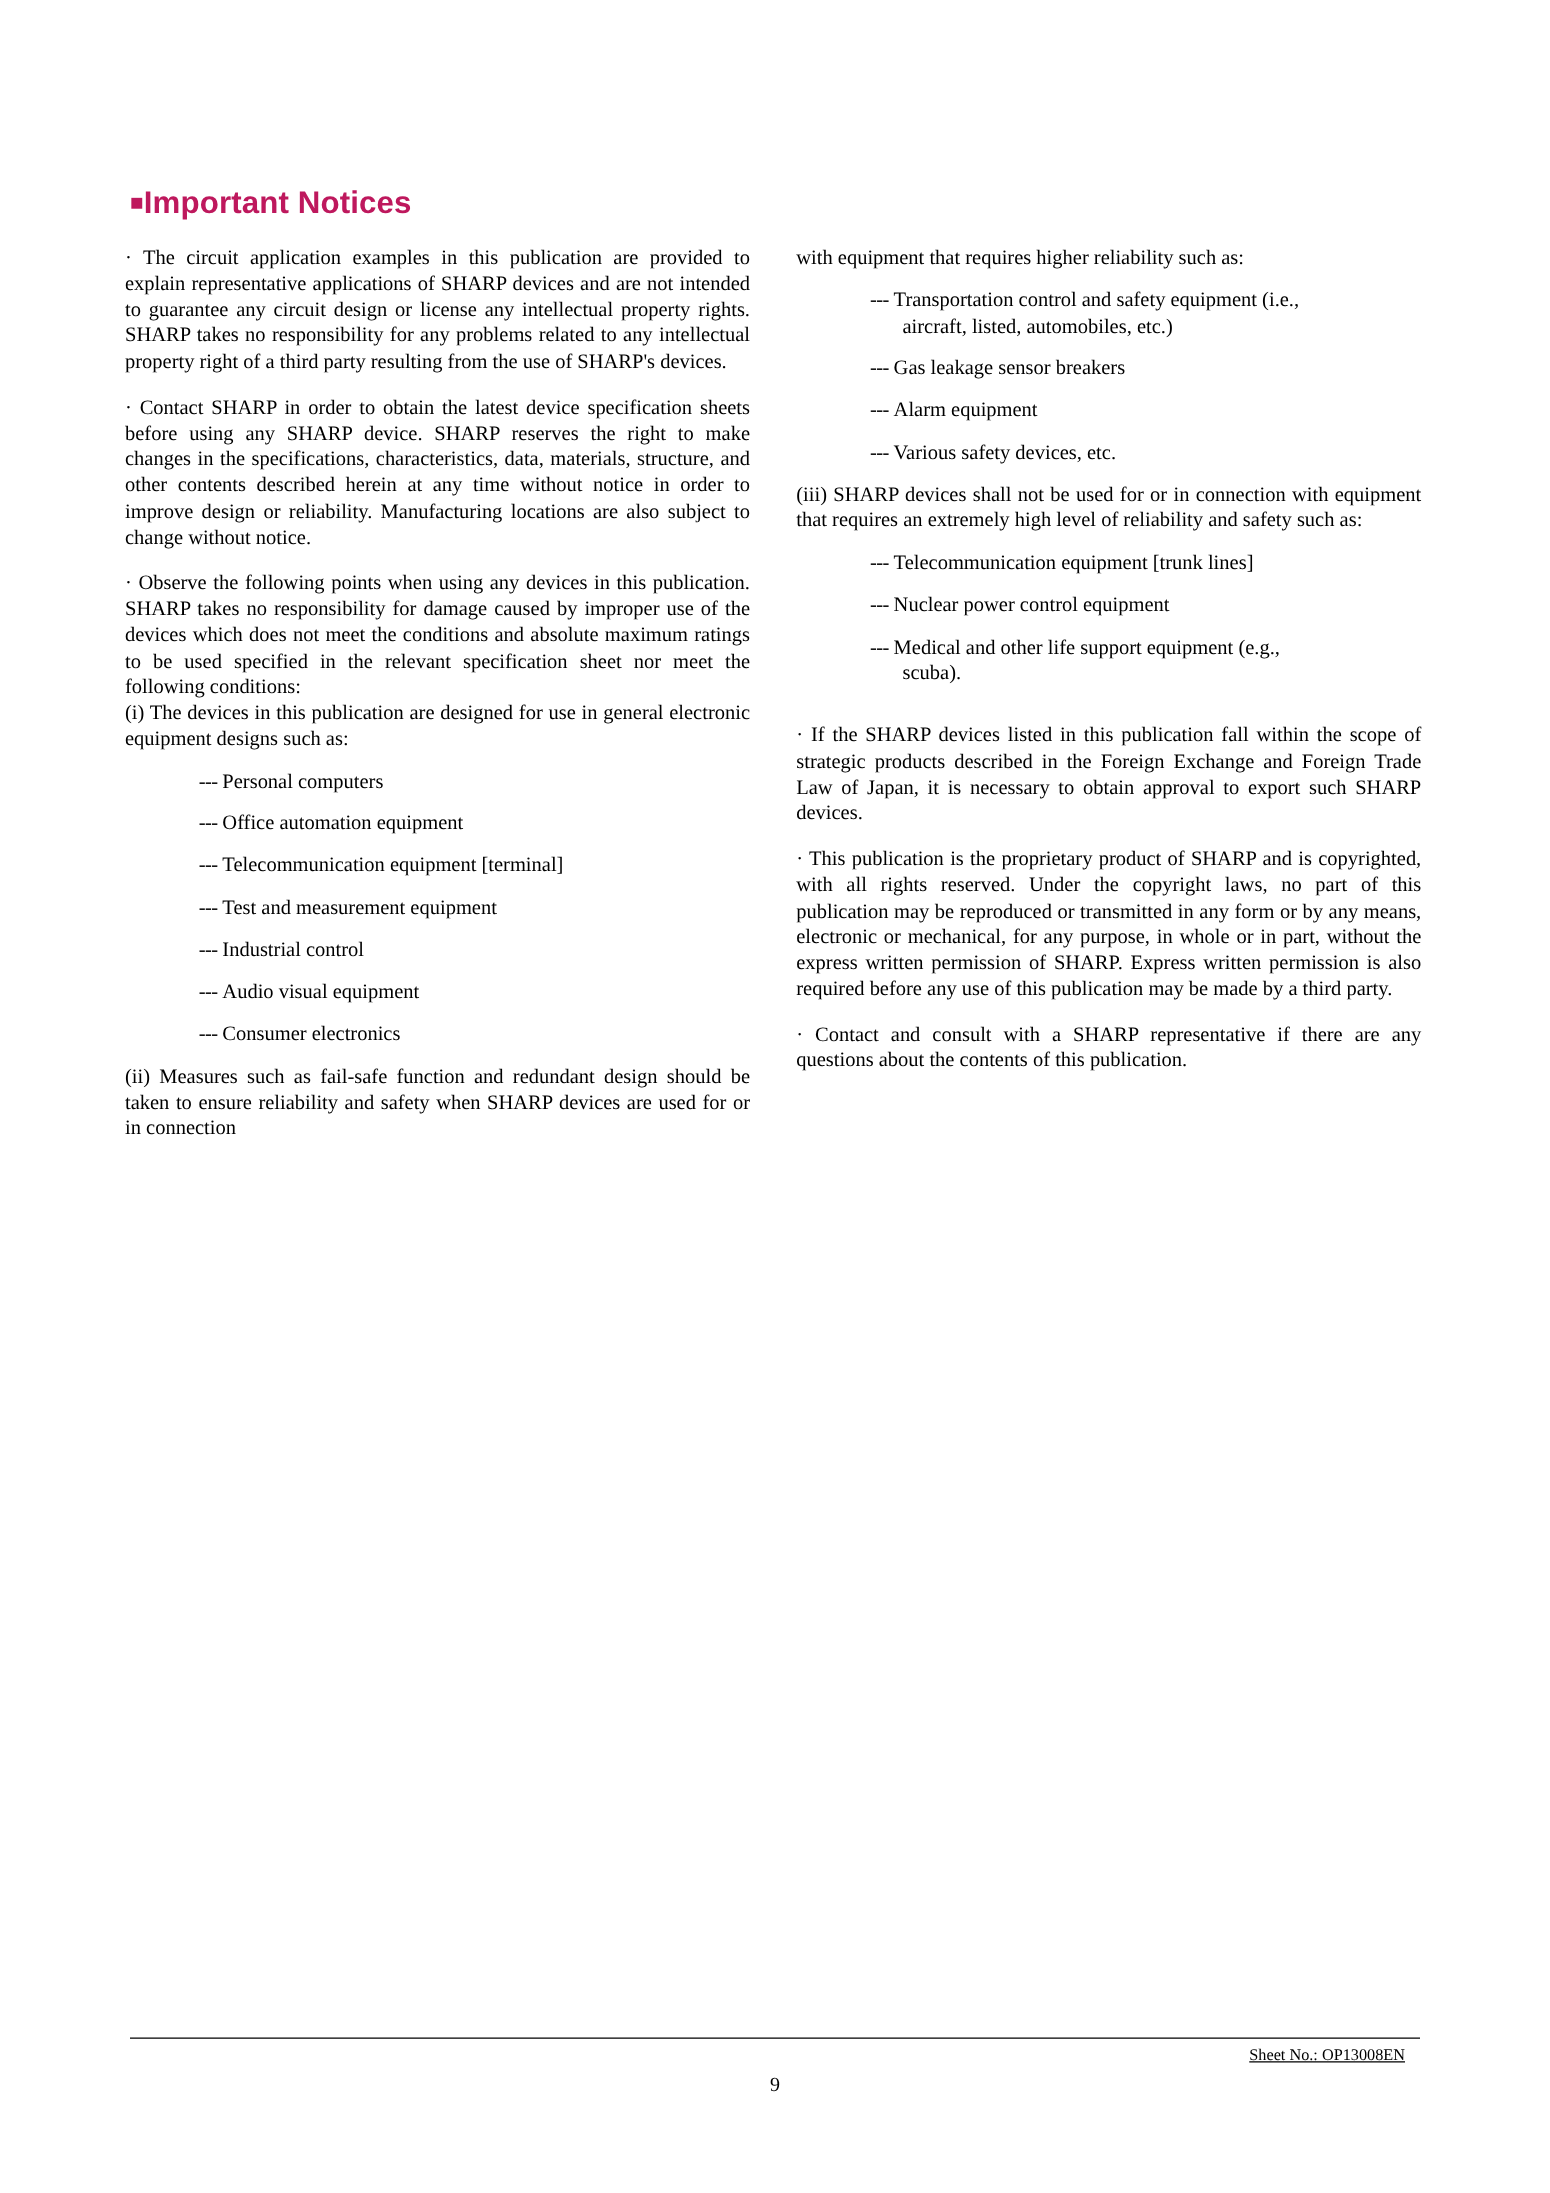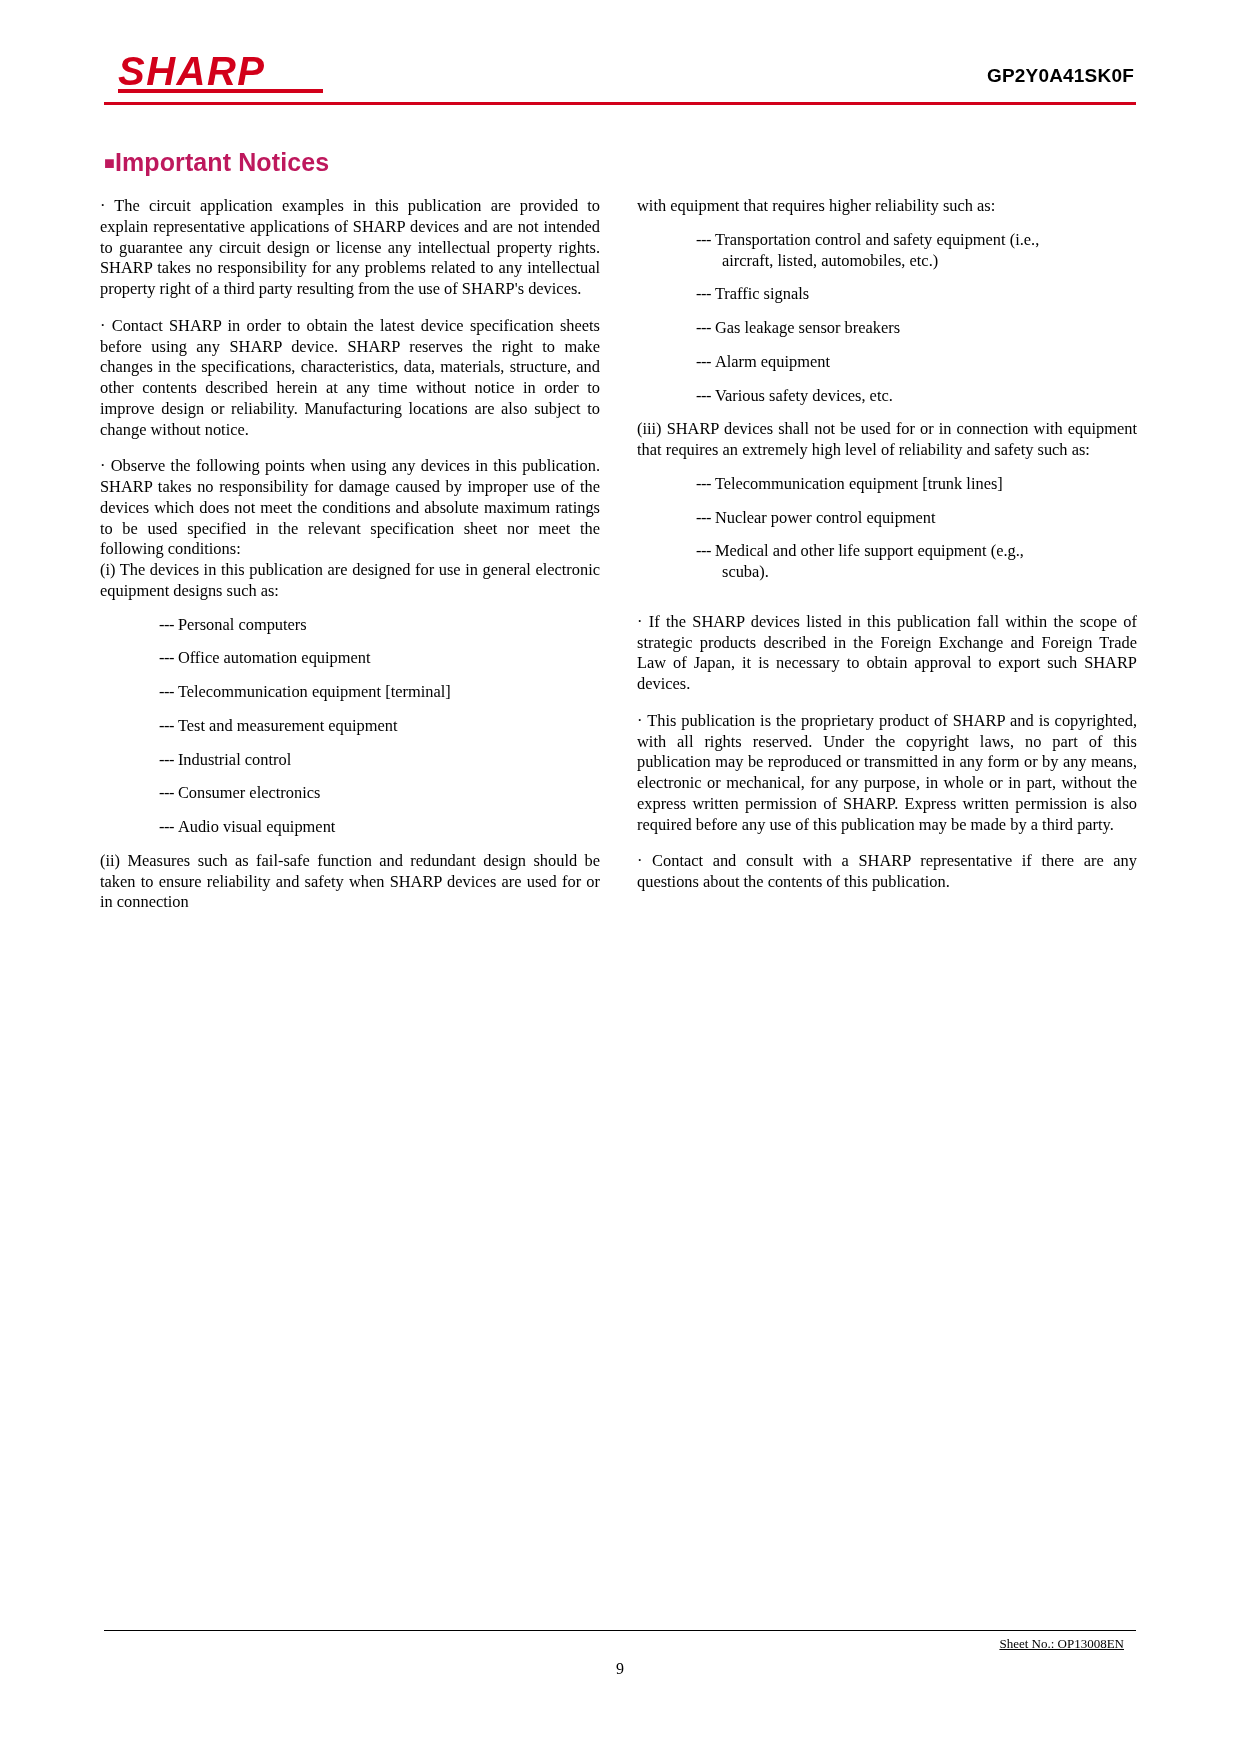--- a/index.html
+++ b/index.html
@@ -135,57 +135,46 @@
     width: 1240px;
     text-align: center;
     font-size: 16px;
   }
 </style>
 </head>
 <body>
 
 <div class="page">
 
-  <div class="header">
-    <div class="logo">
-      <svg width="240" height="42" viewBox="0 0 240 42" xmlns="http://www.w3.org/2000/svg">
-        <text x="0" y="33" font-family="Liberation Sans, sans-serif" font-size="40" font-weight="bold" font-style="italic" fill="#d2001a" letter-spacing="1.5">SHARP</text>
-        <rect x="0" y="37" width="205" height="4" fill="#d2001a"></rect>
-      </svg>
-    </div>
-    <div class="part-number">GP2Y0A41SK0F</div>
-    <div class="header-rule"></div>
-  </div>
 
   <div class="section-title">
     <span class="sq">■</span><span>Important Notices</span>
   </div>
 
   <div class="col col-left">
     <p class="para">· The circuit application examples in this publication are provided to explain representative applications of SHARP devices and are not intended to guarantee any circuit design or license any intellectual property rights. SHARP takes no responsibility for any problems related to any intellectual property right of a third party resulting from the use of SHARP's devices.</p>
     <p class="para">· Contact SHARP in order to obtain the latest device specification sheets before using any SHARP device. SHARP reserves the right to make changes in the specifications, characteristics, data, materials, structure, and other contents described herein at any time without notice in order to improve design or reliability. Manufacturing locations are also subject to change without notice.</p>
     <p class="para tight">· Observe the following points when using any devices in this publication. SHARP takes no responsibility for damage caused by improper use of the devices which does not meet the conditions and absolute maximum ratings to be used specified in the relevant specification sheet nor meet the following conditions:</p>
     <p class="para tight cont">(i) The devices in this publication are designed for use in general electronic equipment designs such as:</p>
     <ul class="dashlist">
       <li><span class="dash">---</span><span>Personal computers</span></li>
       <li><span class="dash">---</span><span>Office automation equipment</span></li>
       <li><span class="dash">---</span><span>Telecommunication equipment [terminal]</span></li>
       <li><span class="dash">---</span><span>Test and measurement equipment</span></li>
       <li><span class="dash">---</span><span>Industrial control</span></li>
+      <li><span class="dash">---</span><span>Audio visual equipment</span></li>
       <li><span class="dash">---</span><span>Consumer electronics</span></li>
-      <li><span class="dash">---</span><span>Audio visual equipment</span></li>
     </ul>
     <p class="para cont">(ii) Measures such as fail-safe function and redundant design should be taken to ensure reliability and safety when SHARP devices are used for or in connection</p>
   </div>
 
   <div class="col col-right">
     <p class="para tight">with equipment that requires higher reliability such as:</p>
     <ul class="dashlist">
       <li><span class="dash">---</span><span>Transportation control and safety equipment (i.e.,</span><span class="indent-sub">aircraft, listed, automobiles, etc.)</span></li>
-      <li><span class="dash">---</span><span>Traffic signals</span></li>
       <li><span class="dash">---</span><span>Gas leakage sensor breakers</span></li>
       <li><span class="dash">---</span><span>Alarm equipment</span></li>
       <li><span class="dash">---</span><span>Various safety devices, etc.</span></li>
     </ul>
     <p class="para tight cont">(iii) SHARP devices shall not be used for or in connection with equipment that requires an extremely high level of reliability and safety such as:</p>
     <ul class="dashlist">
       <li><span class="dash">---</span><span>Telecommunication equipment [trunk lines]</span></li>
       <li><span class="dash">---</span><span>Nuclear power control equipment</span></li>
       <li><span class="dash">---</span><span>Medical and other life support equipment (e.g.,</span><span class="indent-sub">scuba).</span></li>
     </ul>

